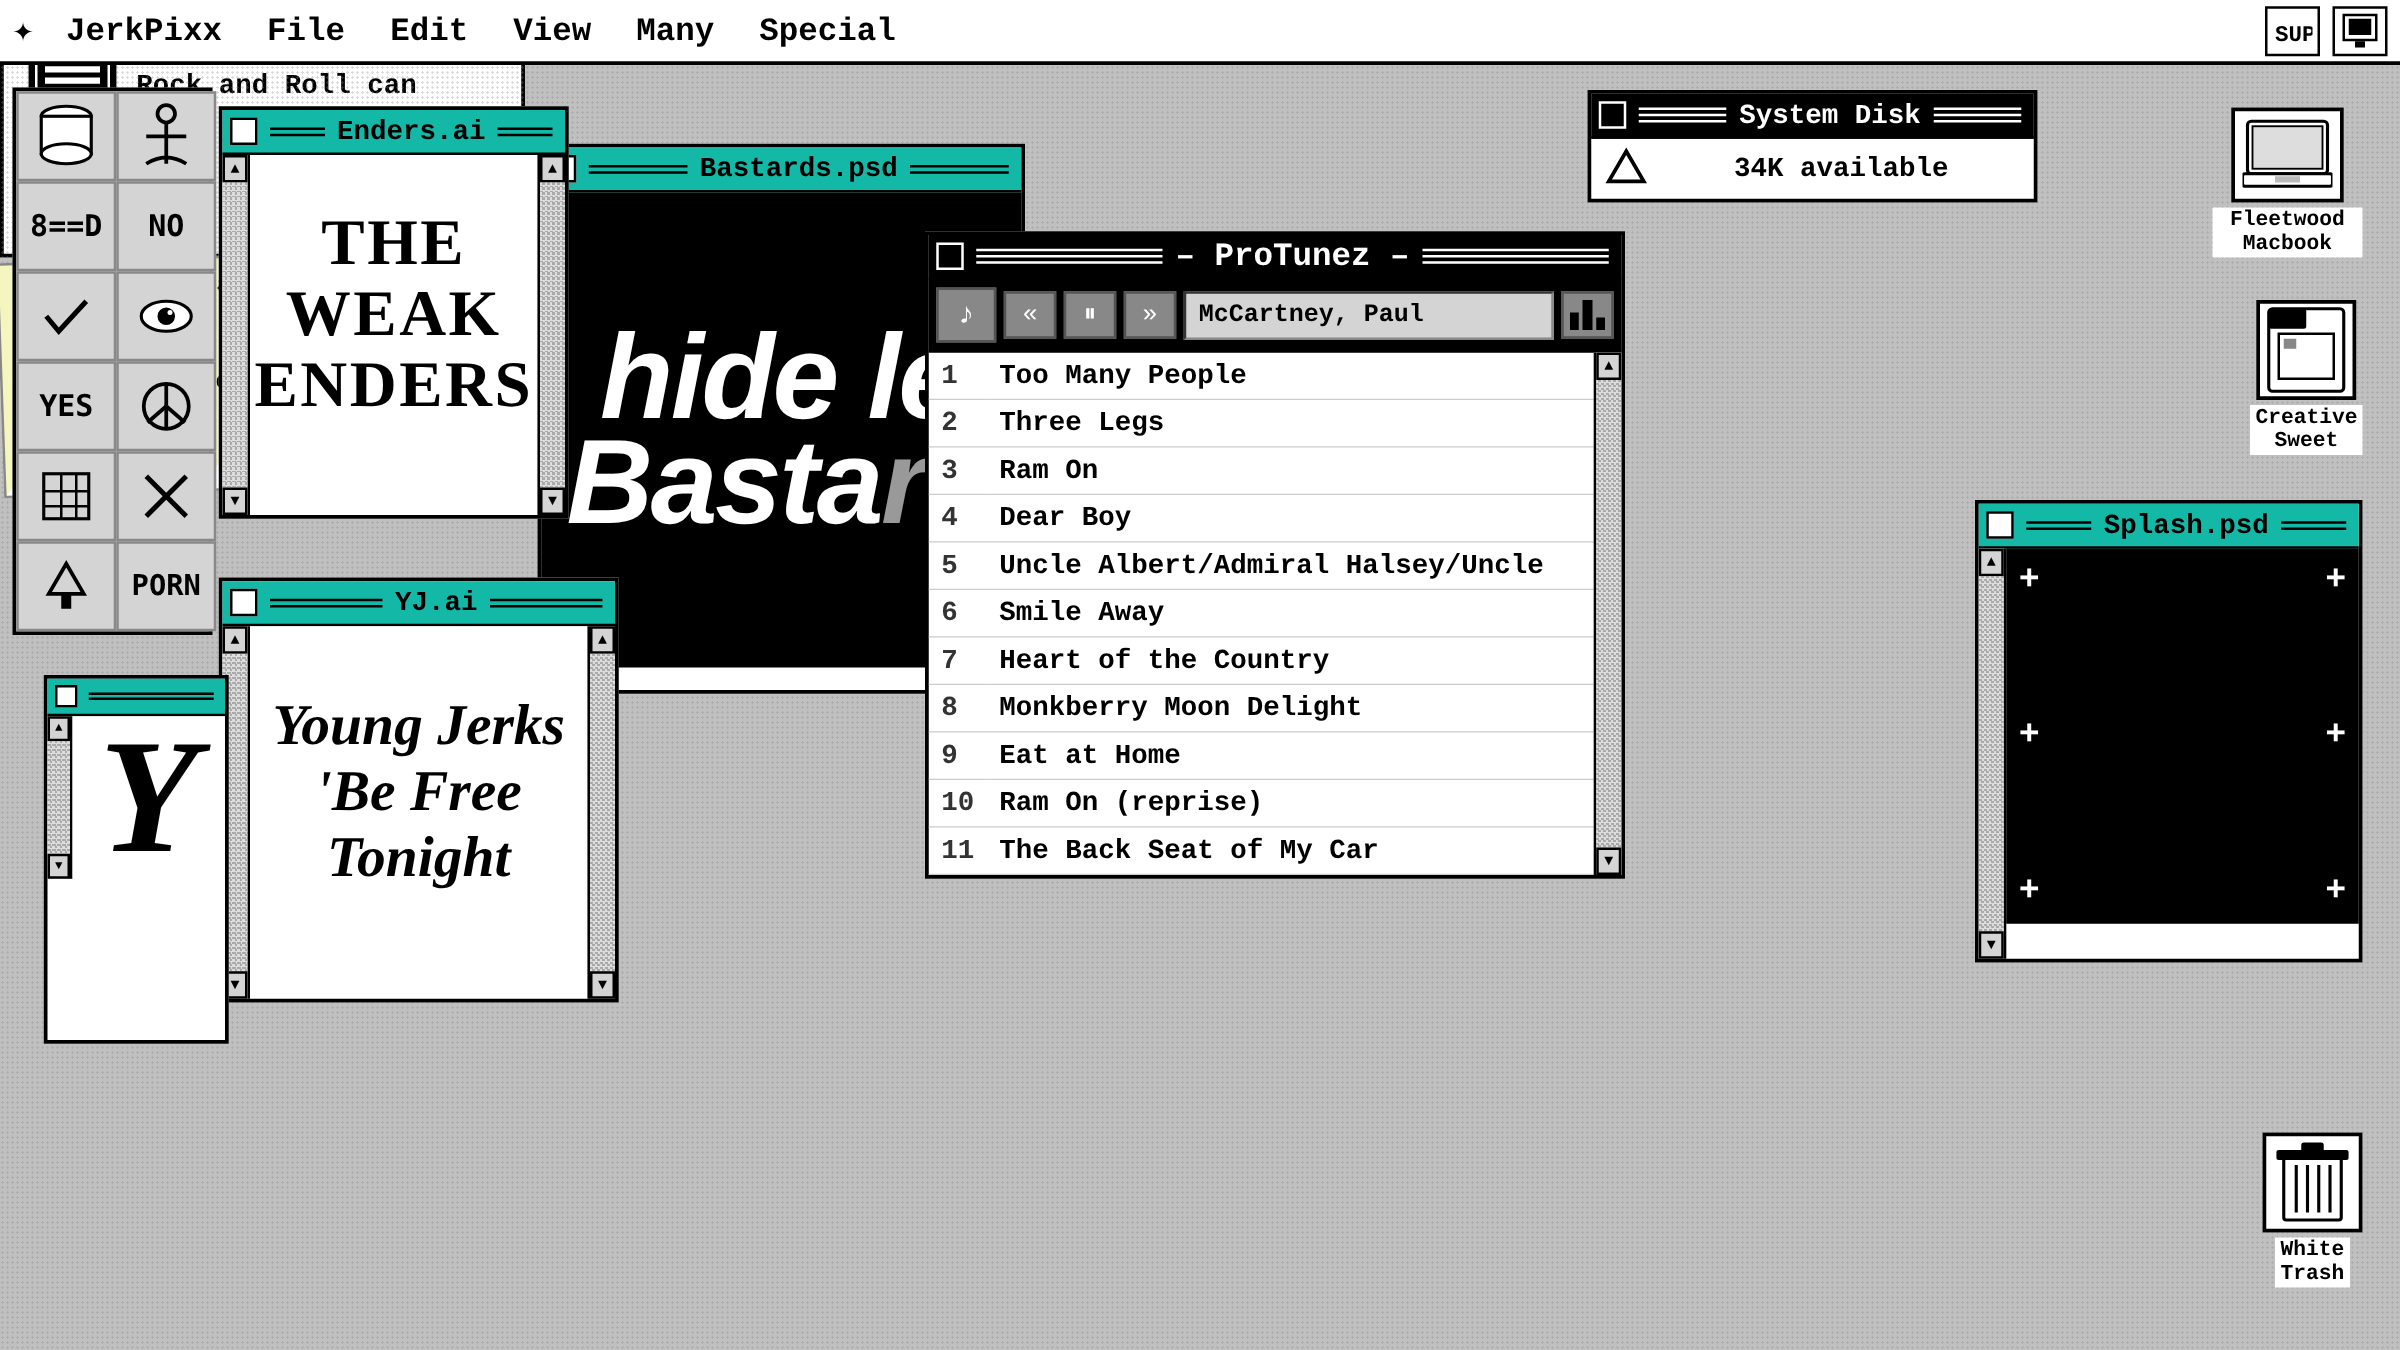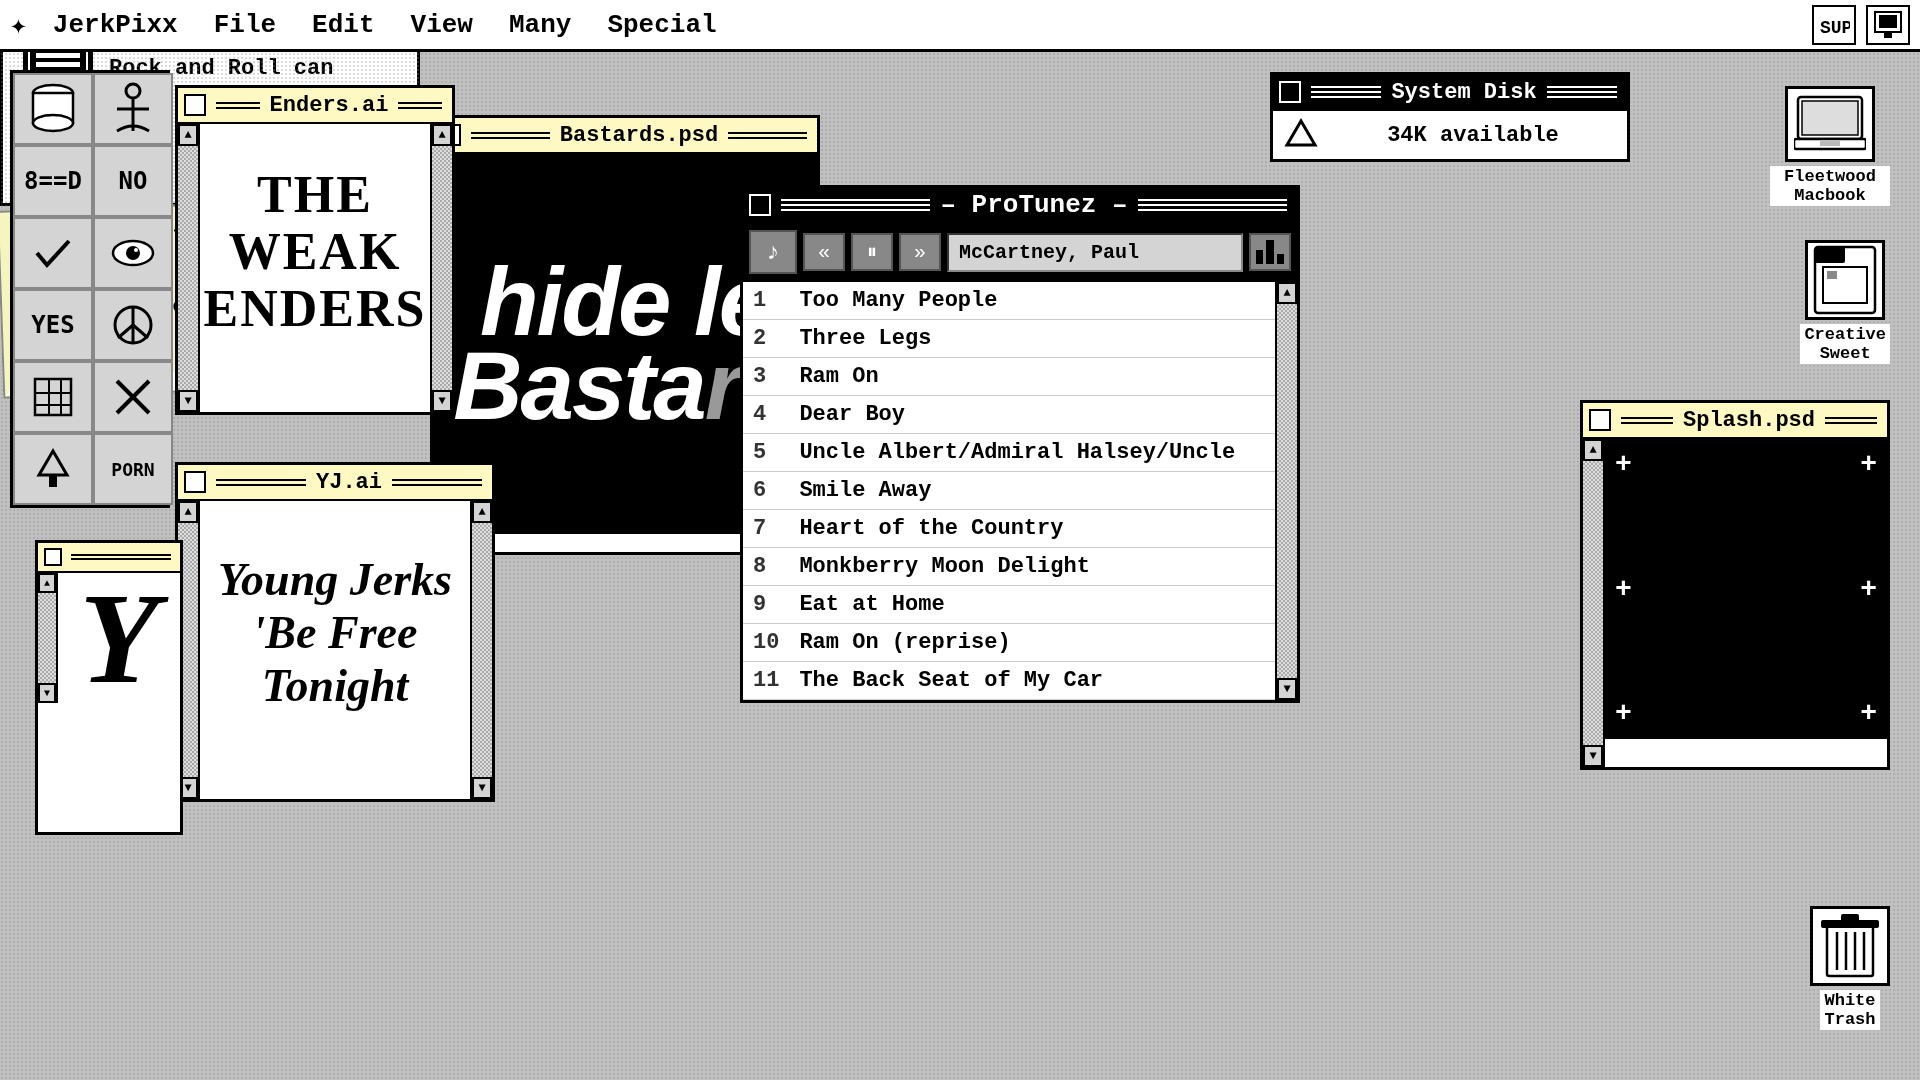--- a/index.html
+++ b/index.html
@@ -110,21 +110,21 @@
 
     
     .window {
       position: absolute;
       background: white;
       border: 3px solid black;
       z-index: 10;
     }
 
     .window-titlebar {
-      background: #fef9c3;
+      background: #14b8a6;
       border-bottom: 2px solid black;
       height: 36px;
       display: flex;
       align-items: center;
       padding: 0 6px;
       gap: 6px;
       font-size: 20px;
       font-weight: bold;
       cursor: default;
     }
@@ -531,21 +531,21 @@
       <line x1="6" y1="6" x2="38" y2="38" stroke="black" stroke-width="4"></line>
       <line x1="38" y1="6" x2="6" y2="38" stroke="black" stroke-width="4"></line>
     </svg>
   </div>
   <div class="tool-cell">
     <svg width="44" height="44" viewBox="0 0 44 44">
       <polygon points="22,4 36,28 8,28" fill="none" stroke="black" stroke-width="3"></polygon>
       <rect x="18" y="28" width="8" height="12" fill="black"></rect>
     </svg>
   </div>
-  <div class="tool-cell text-label" style="font-size:18px;">PORN</div>
+  <div class="tool-cell text-label" style="font-size:23px;">PORN</div>
 </div>
 
 <div id="system-disk" class="window">
   <div class="window-titlebar">
     <div class="title-close-box"></div>
     <div class="window-titlebar-lines">
       <div class="window-titlebar-line"></div>
       <div class="window-titlebar-line"></div>
       <div class="window-titlebar-line"></div>
     </div>

